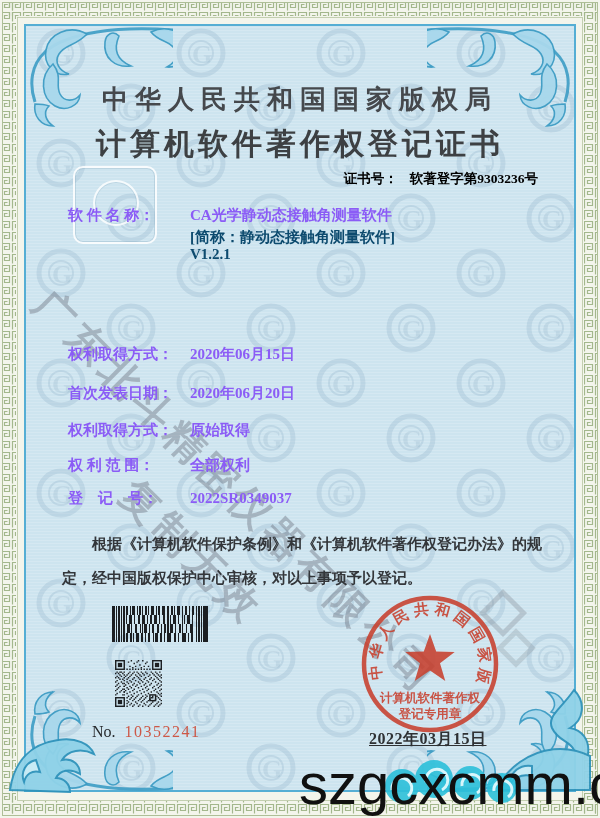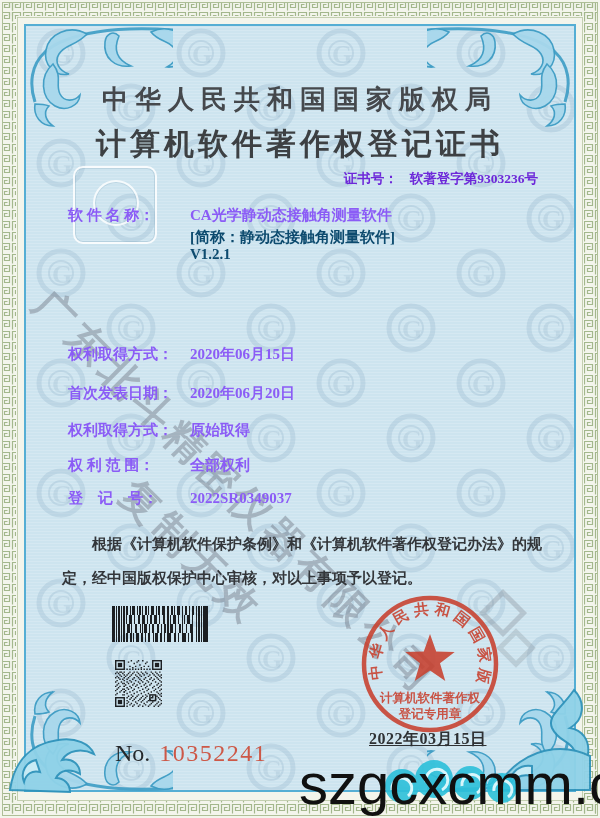--- a/index.html
+++ b/index.html
@@ -11,30 +11,30 @@
   
   .panel{left:24px;top:24px;width:552px;height:768px;box-sizing:border-box;
          background:#cde4ef;border:2px solid #55aed4;
          background-image:repeating-linear-gradient(0deg,rgba(255,255,255,.16) 0 1px,rgba(0,0,0,0) 1px 3px);}
   .texture{left:26px;top:26px;pointer-events:none;}
   
   .authority{left:0;top:82px;width:600px;text-align:center;font-size:26px;font-weight:bold;
              letter-spacing:7px;color:#45484c;}
   .title{left:0;top:124px;width:600px;text-align:center;font-size:30px;font-weight:bold;
          letter-spacing:4px;color:#3d4043;}
-  .certno{right:62px;top:170px;font-size:13.5px;font-weight:bold;color:#6d28d9;}
+  .certno{right:62px;top:170px;font-size:13.5px;font-weight:bold;color:#000000;}
   .certno .gap{display:inline-block;width:12px;}
   
   .row{left:68px;font-size:15px;font-weight:bold;color:#8b5cf6;white-space:nowrap;}
   .lbl{display:inline-block;width:122px;}
   .vline{left:190px;font-size:15px;font-weight:bold;color:#0c4a6e;white-space:nowrap;}
   .statement{left:62px;top:527px;width:490px;font-size:15px;font-weight:bold;color:#33363a;
              line-height:34px;text-indent:2em;margin:0;}
   
-  .serial{left:92px;top:740px;font-size:24px;color:#26292c;white-space:nowrap;margin-left:23px;}
+  .serial{left:92px;top:723px;font-size:16px;color:#26292c;white-space:nowrap;}
   .serial .num{color:#cd5847;letter-spacing:1.5px;margin-left:9px;}
   .issue-date{left:369px;top:729px;font-size:16px;font-weight:bold;color:#2e3134;letter-spacing:.5px;text-decoration:underline;}
   .site{left:299px;top:750px;font-family:"Liberation Sans","DejaVu Sans",sans-serif;
         font-size:58px;color:#101010;white-space:nowrap;letter-spacing:0;}
   
   .wm{font-size:40px;font-weight:bold;color:rgba(112,120,132,.45);letter-spacing:6px;
       white-space:nowrap;transform:rotate(45deg);transform-origin:0 0;pointer-events:none;}
   .wm1{left:60px;top:278px;}
   .wm2{left:146px;top:468px;}
   .emblem{left:73px;top:166px;width:80px;height:74px;border-radius:10px;

